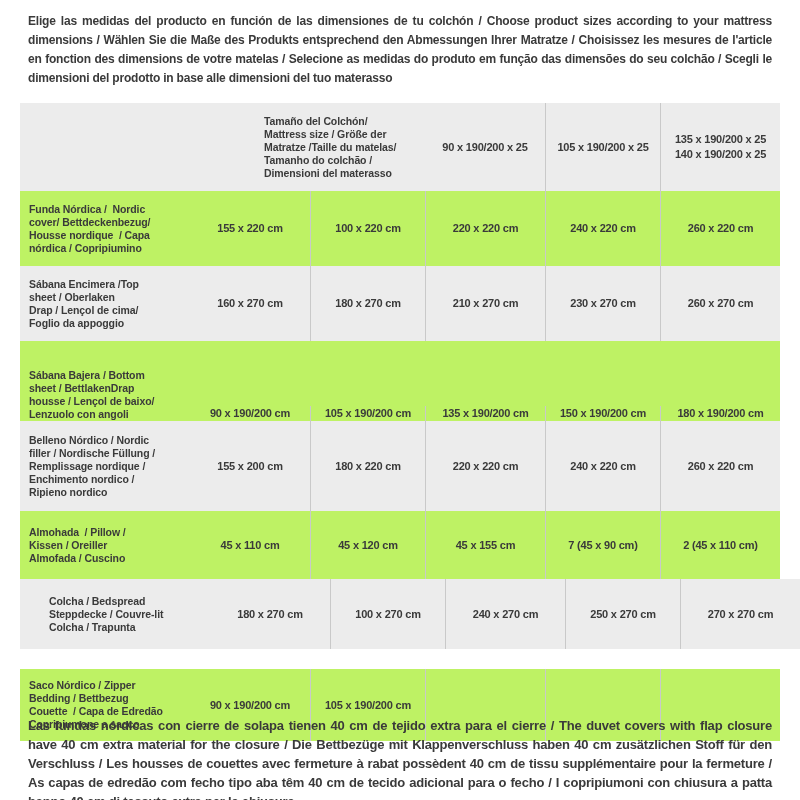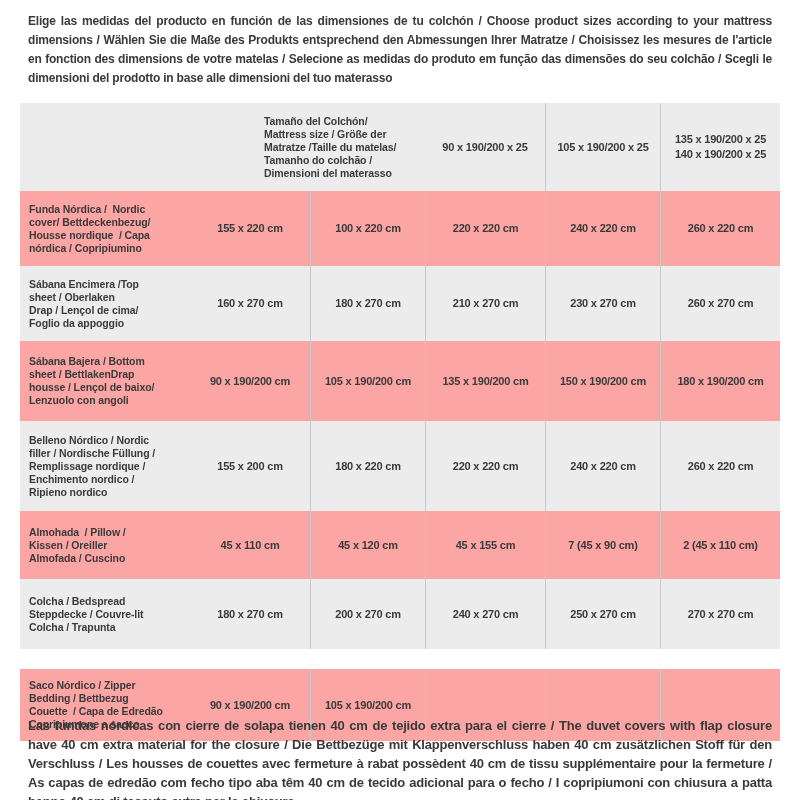--- a/index.html
+++ b/index.html
@@ -9,37 +9,37 @@
     font-family:"Liberation Sans", sans-serif;
   }
   .intro {
     position:absolute; top:12px; left:28px; width:744px;
     font-size:12px; font-weight:bold; line-height:19px;
     text-align:justify; letter-spacing:-0.2px;
   }
   .size-table { position:absolute; top:103px; left:20px; width:760px; }
   .trow { display:flex; width:760px; }
   .trow.gray { background:#ececec;justify-content:flex-end; }
-  .trow.white { background:#fca5a5; }
+  .trow.white { background:#bef264; }
   .cell-label {
     width:170px; box-sizing:border-box; padding-left:9px;
     display:flex; align-items:center;
     font-size:10.5px; font-weight:bold; line-height:13px;
     white-space:pre; letter-spacing:-0.1px;
   }
   .cell-val {
     box-sizing:border-box; display:flex; align-items:center; justify-content:center;
     text-align:center; font-size:11px; font-weight:bold; line-height:15px;
     white-space:pre-line; letter-spacing:-0.2px;
   }
   .cell-val.div { border-left:1px solid #c9c9c9; }
   .w120 { width:120px; }
   .w115 { width:115px; }
-  .h1 { height:88px; } .h2 { height:75px; } .h3 { height:75px; } .h4 { height:80px; }
-  .h5 { height:90px; } .h6 { height:68px; } .h7 { height:70px; } .h8 { height:72px;margin-top:20px; }
+  .h1 { height:88px; } .h2 { height:75px; } .h3 { height:75px; } .h4 { height:80px;align-items:flex-end; }
+  .h5 { height:90px; } .h6 { height:68px; } .h7 { height:70px;padding-left:20px; } .h8 { height:72px;margin-top:20px; }
   .footer {
     position:absolute; top:716px; left:28px; width:744px;
     font-size:13px; font-weight:bold; line-height:19px;
     text-align:justify; letter-spacing:-0.2px;
   }
 </style>
 </head>
 <body>
 
 <div class="page">
@@ -118,21 +118,21 @@
       <div class="cell-val w120 div">45 x 155 cm</div>
       <div class="cell-val w115 div">7 (45 x 90 cm)</div>
       <div class="cell-val w120 div">2 (45 x 110 cm)</div>
     </div>
 
     <div class="trow gray h7">
       <div class="cell-label">Colcha / Bedspread
 Steppdecke / Couvre-lit
 Colcha / Trapunta</div>
       <div class="cell-val w120">180 x 270 cm</div>
-      <div class="cell-val w115 div">200 x 270 cm</div>
+      <div class="cell-val w115 div">100 x 270 cm</div>
       <div class="cell-val w120 div">240 x 270 cm</div>
       <div class="cell-val w115 div">250 x 270 cm</div>
       <div class="cell-val w120 div">270 x 270 cm</div>
     </div>
 
     <div class="trow white h8">
       <div class="cell-label">Saco Nórdico / Zipper
 Bedding / Bettbezug
 Couette  / Capa de Edredão
 Copripiumone a sacco</div>

